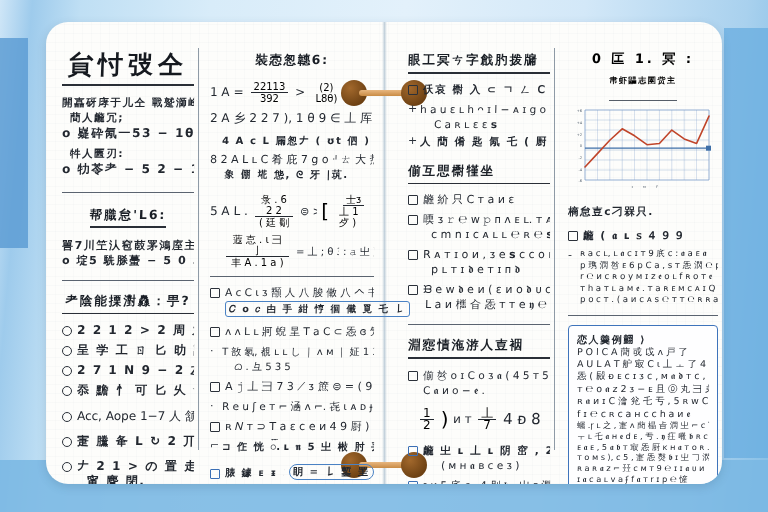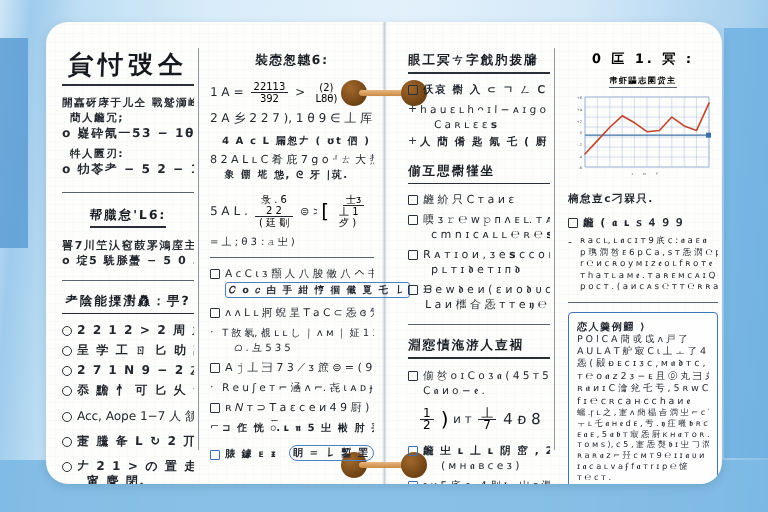--- a/index.html
+++ b/index.html
@@ -74,21 +74,21 @@
   .cb.round{border-radius:50%;}
   .dash{flex:0 0 auto;width:7px;color:#2b313a;font-size:11px;line-height:14px;}
   .lines{flex:1 1 auto;min-width:0;}
   .hl-box{border:1.4px solid #4a82c4;border-radius:3px;padding:1px 3px;display:inline-block;}
   .note-box{border:1.5px solid #3f74bb;border-radius:4px;padding:7px 8px;background:#fefeff;}
 
   
   .chart-wrap{width:100%;}
   .chart-title{font-size:13px;font-weight:700;letter-spacing:3px;text-align:center;transform:skewX(-2deg);}
   .chart-sub{font-size:8px;font-weight:700;letter-spacing:1.6px;text-align:right;margin-top:4px;
-    border-bottom:1.2px solid #555d68;display:inline-block;padding-bottom:1px;}
+    border-bottom:1.2px solid #555d68;display:inline-block;padding-bottom:14px;}
   .chart-sub-wrap{text-align:center;margin-bottom:3px;}
 
   
   .frac{display:inline-flex;flex-direction:column;align-items:center;vertical-align:middle;margin:0 3px;font-size:10px;line-height:11px;}
   .frac .num{border-bottom:1.2px solid #232830;padding:0 3px;text-align:center;}
   .frac .den{padding:0 3px;}
   .eqrow{display:flex;align-items:center;gap:4px;font-size:12px;margin:6px 0;}
   .paren{font-size:20px;line-height:18px;}
 </style>
 </head>
@@ -207,20 +207,24 @@
         </span>
         <span class="scribble" style="font-size:11px">⊜ &gt;</span>
         <span class="paren">[</span>
         <span class="frac">
           <span class="num">⼠ᴣ</span>
           <span class="den">丄 1 歺 )</span>
         </span>
       </div>
 
       <div class="eqrow" style="margin-top:6px">
+        <span class="frac" style="margin-left:16px">
+          <span class="num">蕸 怘 . ι 彐 ⼅</span>
+          <span class="den">丰 A . 1 𝖺 )</span>
+        </span>
         <span class="scribble" style="font-size:10px">= 丄 ; θ 𝟥</span>
         <span class="scribble" style="font-size:10px">: 𝚊 㞢 )</span>
       </div>
 
       <div class="rule thin" style="margin:8px 0 8px 0"></div>
 
       <div>
 
         <div class="row">
           <span class="cb"></span>

